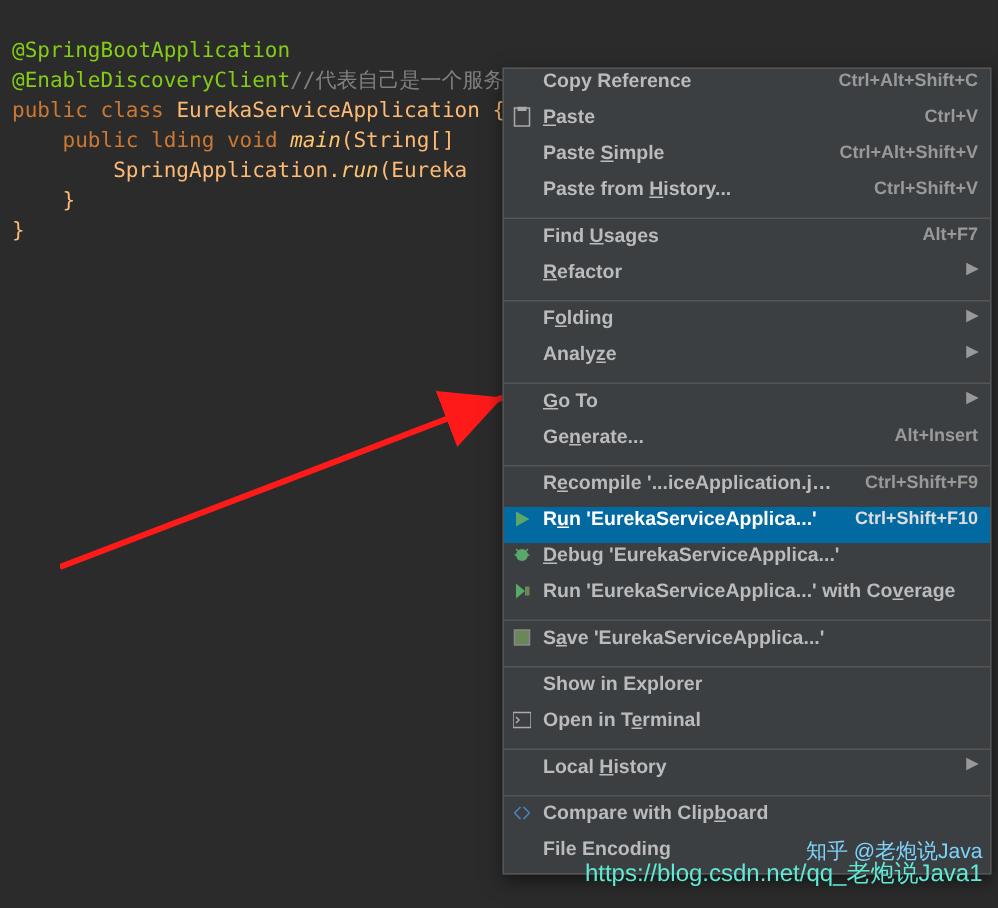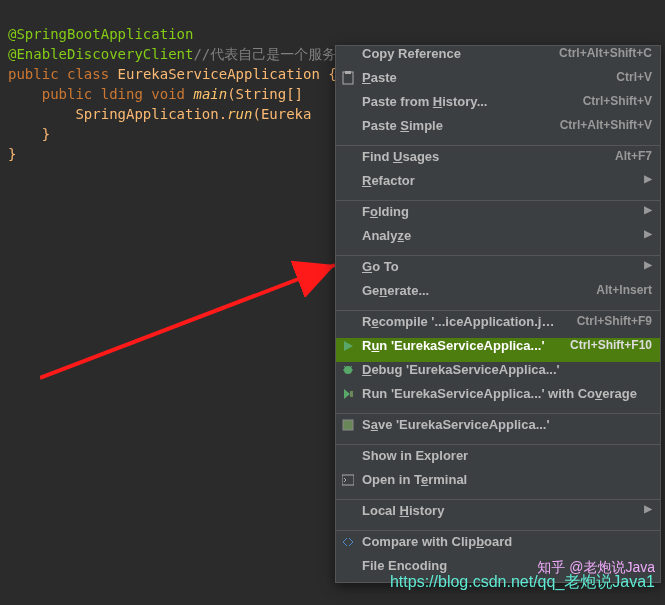--- a/index.html
+++ b/index.html
@@ -5,31 +5,31 @@
 * { margin: 0; padding: 0; box-sizing: border-box; }
 body { width: 665px; height: 605px; background: #2b2b2b; font-family: 'Segoe UI', sans-serif; font-size: 13px; color: #a9b7c6; overflow: hidden; position: relative; }
 .code-area { padding: 4px 8px; font-family: 'Consolas', monospace; font-size: 14px; line-height: 20px; white-space: pre; }
 .annotation { color: #84cc16; }
 .comment { color: #808080; }
 .keyword { color: #cc7832; }
 .method { color: #ffc66d; font-style: italic; }
 .text { color: #fdba74; }
 .context-menu { position: absolute; top: 45px; left: 335px; width: 326px; background: #3c3f41; border: 1px solid #555; box-shadow: 0 4px 12px rgba(0,0,0,0.5); }
 .menu-item { display: flex; align-items: flex-start; height: 24px; padding: 0 8px 0 26px; position: relative; color: #bbbbbb; cursor: pointer; font-weight: bold; }
-.menu-item.selected { background: #4d7c0f; color: #fff; }
+.menu-item.selected { background: #0369a1; color: #fff; }
 .menu-label { flex: 1; white-space: nowrap; overflow: hidden; text-overflow: ellipsis; }
 .menu-shortcut { color: #999; font-size: 12px; margin-left: 16px; }
 .menu-item.selected .menu-shortcut { color: #ddd; }
 .menu-arrow { color: #999; font-size: 10px; margin-left: 8px; }
 .menu-sep { height: 1px; background: #555; margin: 3px 0; }
 .menu-icon { position: absolute; left: 4px; width: 16px; height: 16px; display: flex; align-items: center; justify-content: center; }
 .mnemonic { text-decoration: underline; }
 .arrow-overlay { position: absolute; top: 260px; left: 40px; pointer-events: none; }
 .watermark { position: absolute; bottom: 12px; right: 10px; color: #5eead4; font-size: 16px; }
-.watermark2 { position: absolute; bottom: 28px; right: 10px; color: #f0abfc; font-size: 14px; }
+.watermark2 { position: absolute; bottom: 28px; right: 10px; color: #7dd3fc; font-size: 14px; }
 </style>
 </head>
 <body>
 
 <div class="code-area">
 <span class="annotation">@SpringBootApplication</span>
 <span class="annotation">@EnableDiscoveryClient</span><span class="comment">//代表自己是一个服务提供方</span>
 <span class="keyword">public </span><span class="keyword">class </span><span class="text">EurekaServiceApplication </span><span class="text">{</span>
 <span>    </span><span class="keyword">public </span><span class="keyword">lding </span><span class="keyword">void </span><span class="method">main</span><span class="text">(String[]</span>
 <span>        </span><span class="text">SpringApplication.</span><span class="method">run</span><span class="text">(Eureka</span>
@@ -55,26 +55,26 @@
       <span class="menu-icon">
         <svg width="14" height="14">
           <rect x="2" y="1" width="10" height="12" fill="none" stroke="#aaa" stroke-width="1"></rect>
           <rect x="4" y="0" width="6" height="3" fill="#aaa"></rect>
         </svg>
       </span>
       <span class="menu-label"><span class="mnemonic">P</span>aste</span>
       <span class="menu-shortcut">Ctrl+V</span>
     </div>
 <div class="menu-item">
+      <span class="menu-label">Paste <span class="mnemonic">S</span>imple</span>
+      <span class="menu-shortcut">Ctrl+Alt+Shift+V</span>
+    </div>
+<div class="menu-item">
       <span class="menu-label">Paste from <span class="mnemonic">H</span>istory...</span>
       <span class="menu-shortcut">Ctrl+Shift+V</span>
-    </div>
-<div class="menu-item">
-      <span class="menu-label">Paste <span class="mnemonic">S</span>imple</span>
-      <span class="menu-shortcut">Ctrl+Alt+Shift+V</span>
     </div>
 <div class="menu-sep"></div>
 <div class="menu-item">
       <span class="menu-label">Find <span class="mnemonic">U</span>sages</span>
       <span class="menu-shortcut">Alt+F7</span>
     </div>
 <div class="menu-item">
       <span class="menu-label"><span class="mnemonic">R</span>efactor</span>
       <span class="menu-arrow">▶</span>
     </div>

